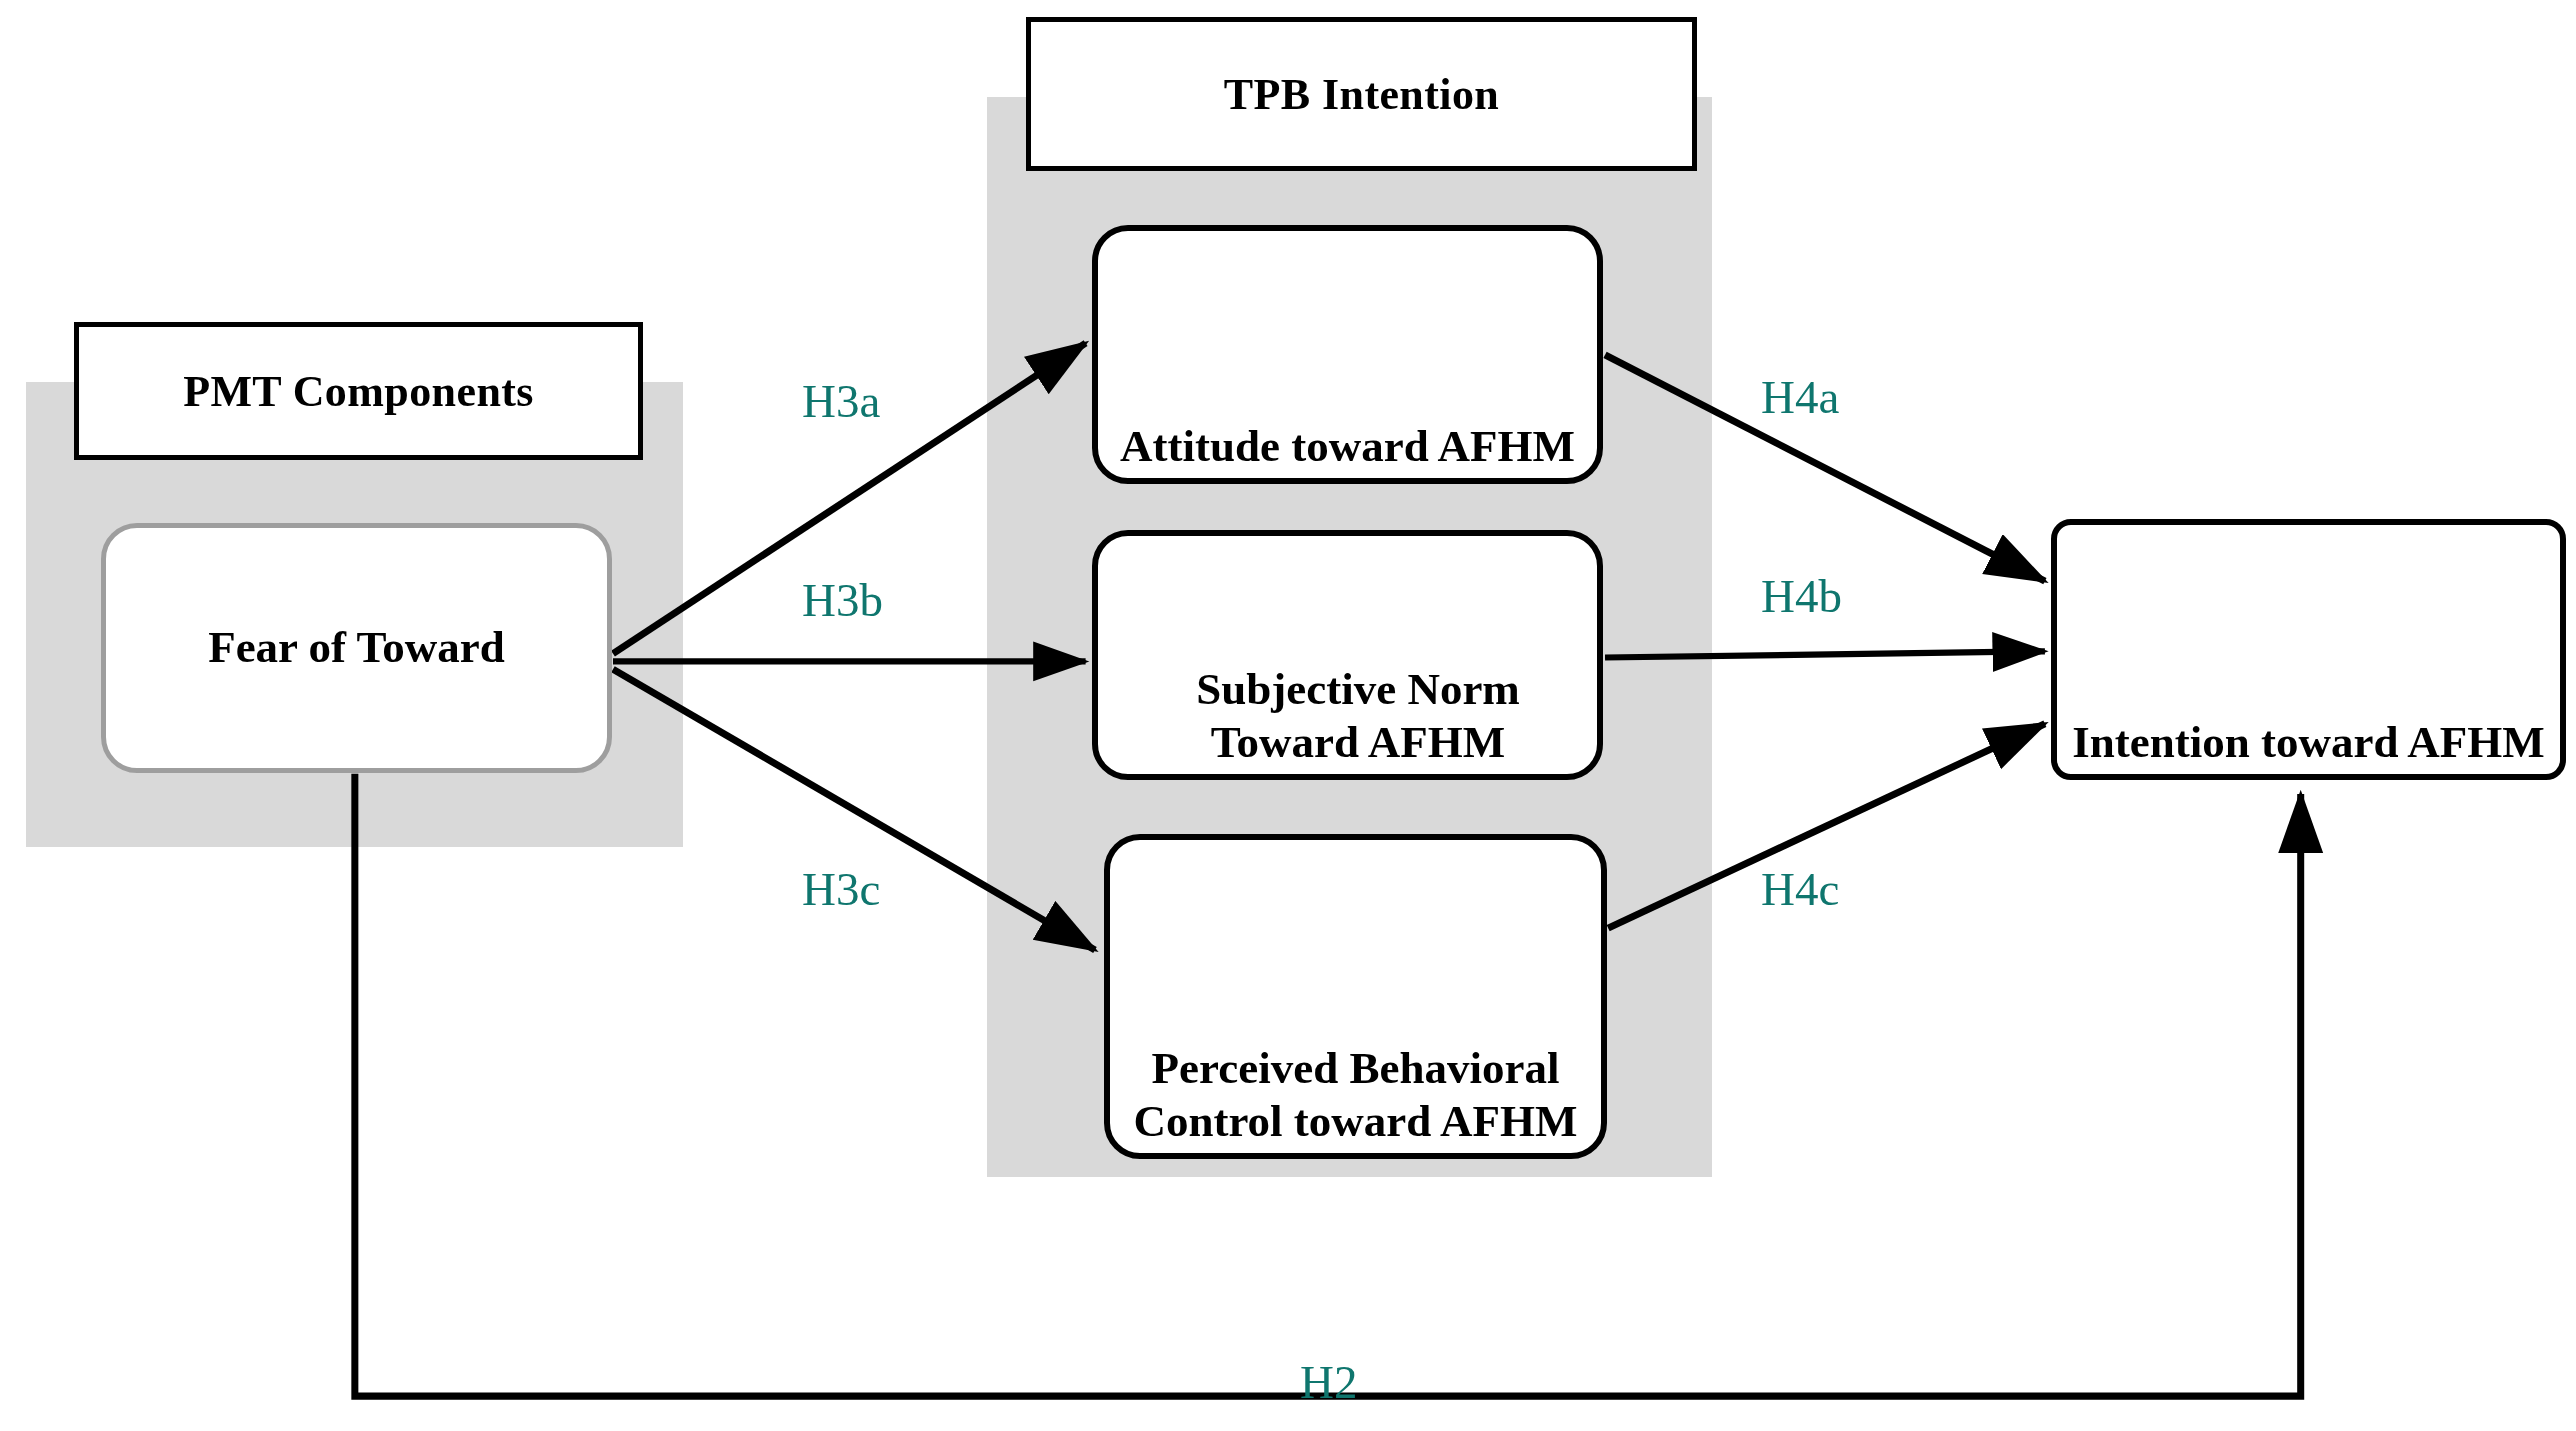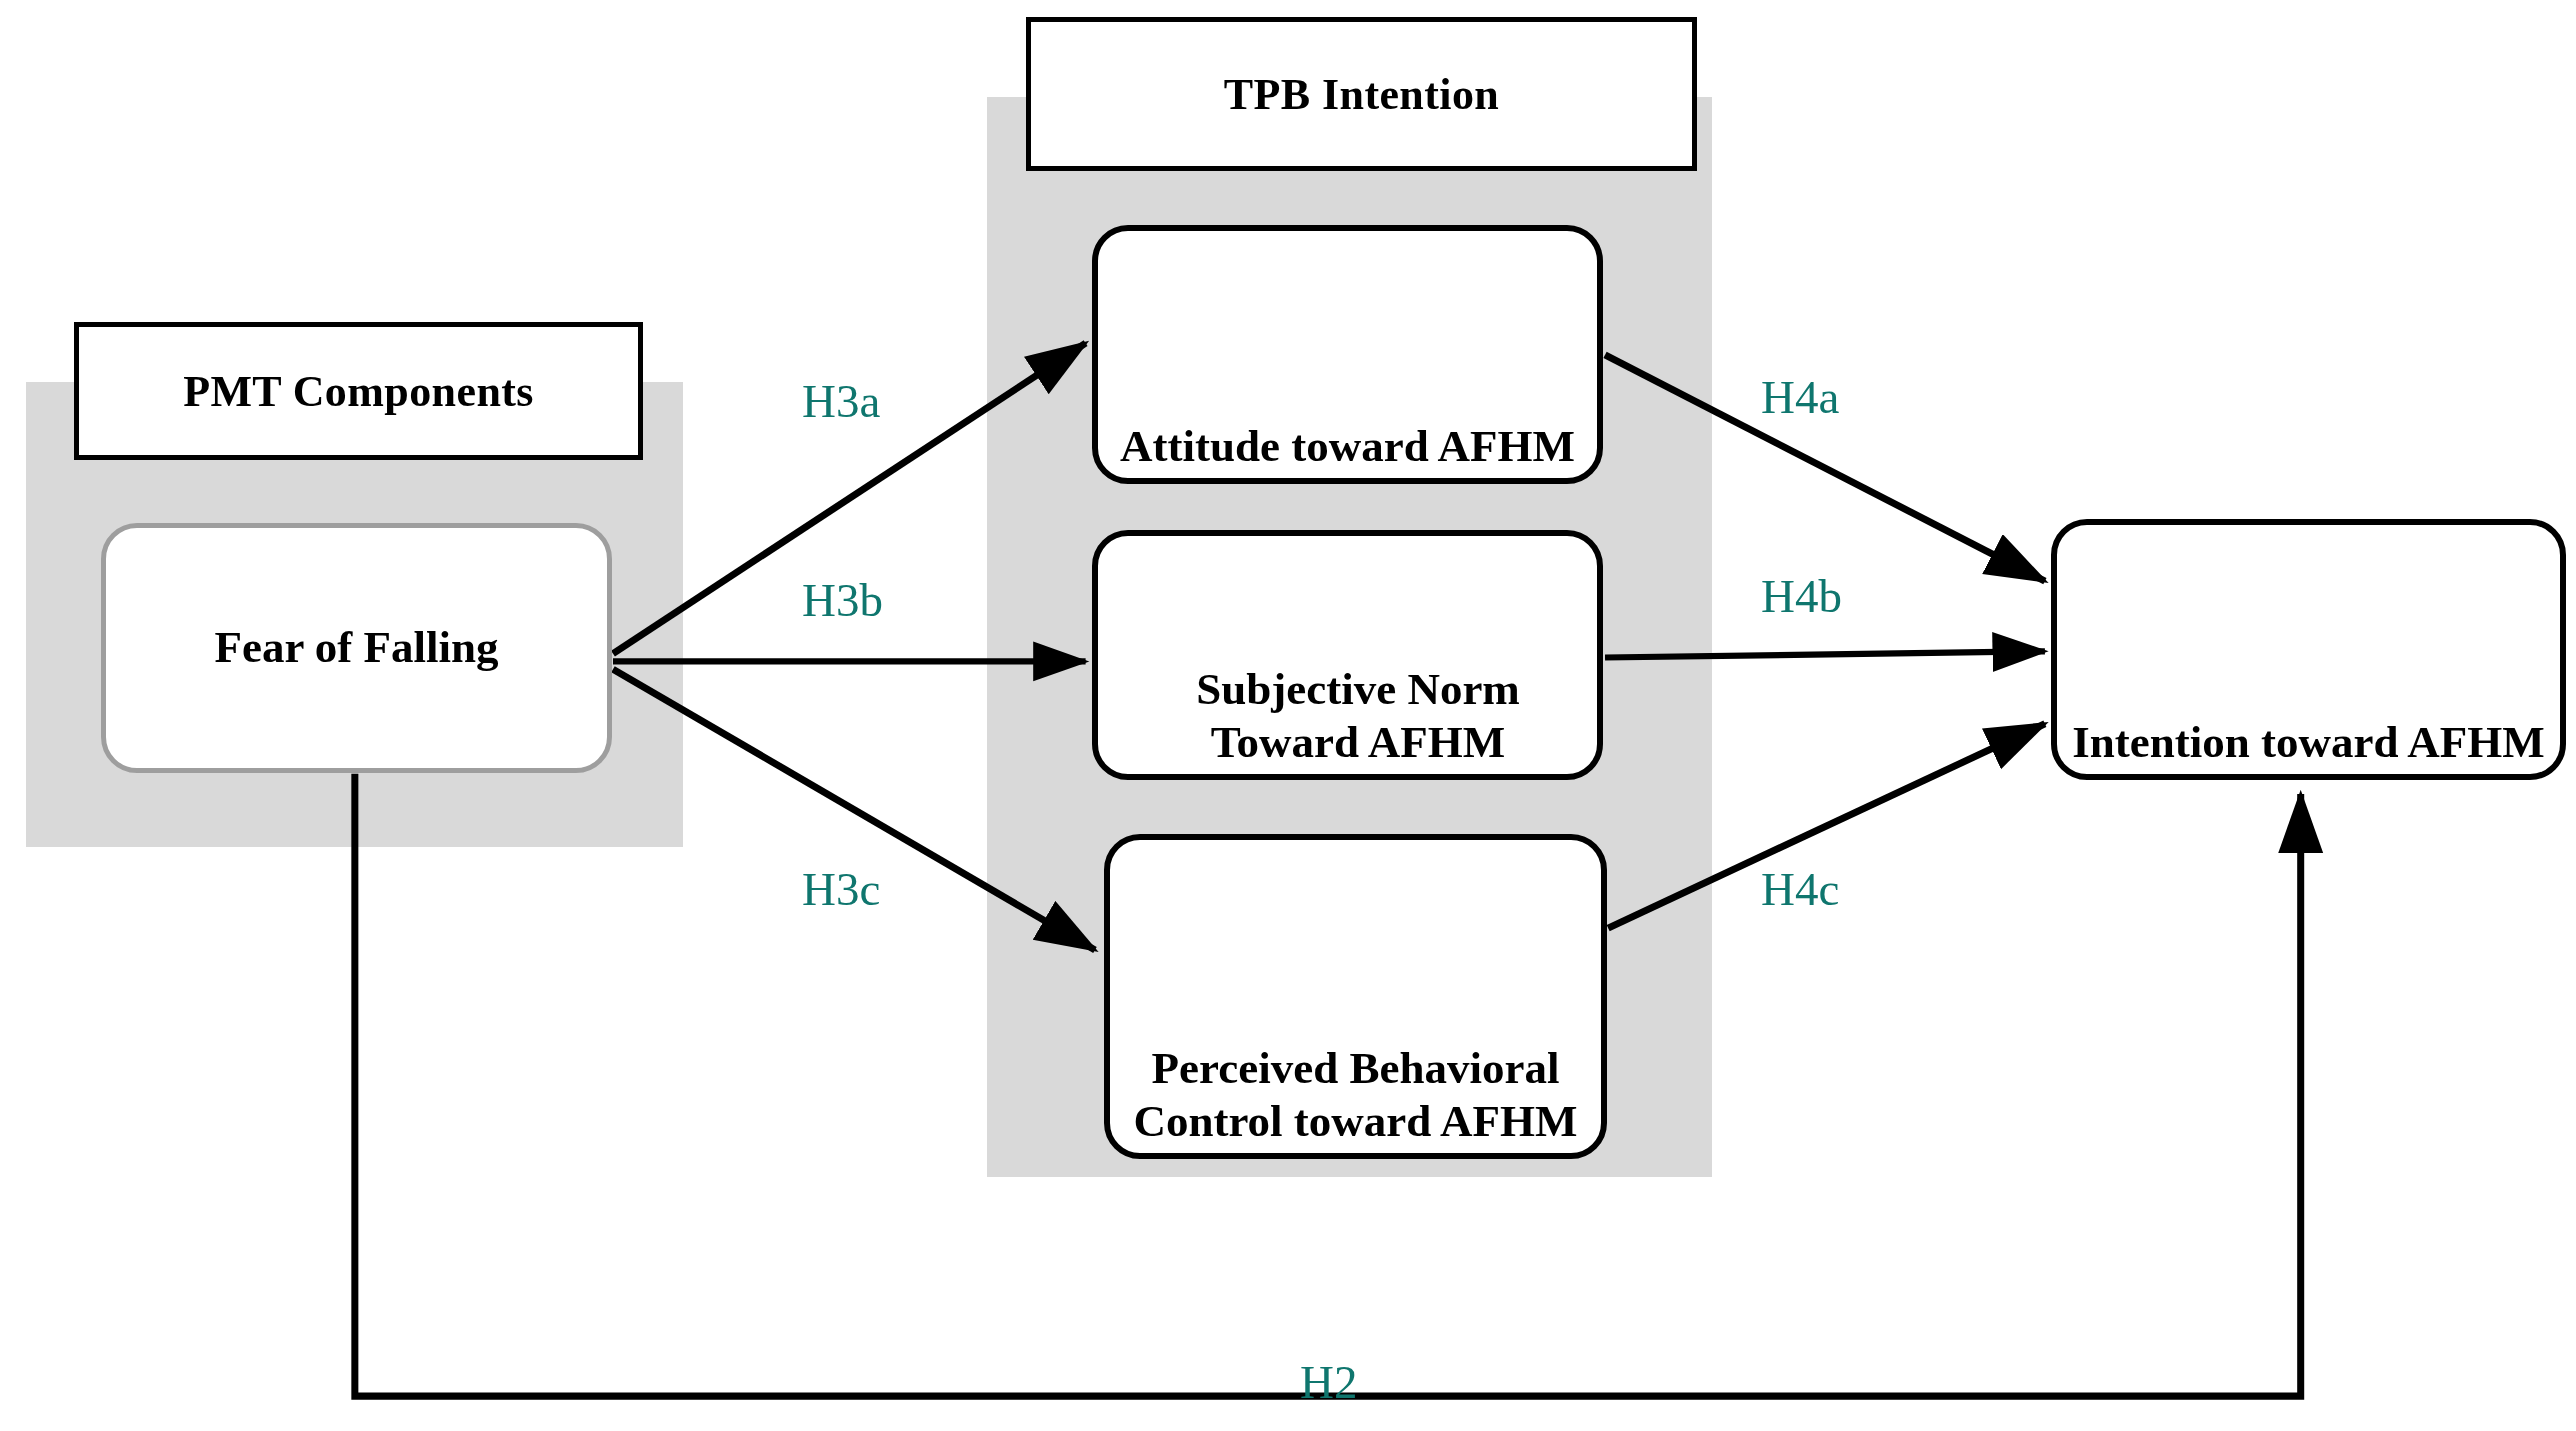--- a/index.html
+++ b/index.html
@@ -98,36 +98,36 @@
 
   <div class="hdr-box" style="left:74px; top:322px; width:569px; height:138px; font-size:44px;">
     <span>PMT Components</span>
   </div>
 
   <div class="hdr-box" style="left:1026px; top:17px; width:671px; height:154px; font-size:44px;">
     <span>TPB Intention</span>
   </div>
 
   <div class="node gray-outline" style="left:101px; top:523px; width:511px; height:250px; font-size:45px;">
-    <span>Fear of Falling</span>
+    <span>Fear of Toward</span>
   </div>
 
   <div class="node black-outline" style="left:1092px; top:225px; width:511px; height:259px; font-size:45px;">
     <span>Attitude toward AFHM</span>
   </div>
 
   <div class="node black-outline" style="left:1092px; top:530px; width:511px; height:250px; font-size:45px;padding-left:32px;">
     <span>Subjective Norm Toward AFHM</span>
   </div>
 
   <div class="node black-outline" style="left:1104px; top:834px; width:503px; height:325px; font-size:45px;">
     <span>Perceived Behavioral Control toward AFHM</span>
   </div>
 
-  <div class="node black-outline" style="left:2051px; top:519px; width:515px; height:261px; font-size:45px;">
+  <div class="node black-outline" style="left:2051px; top:519px; width:515px; height:261px; font-size:45px;border-radius:20px;">
     <span>Intention toward AFHM</span>
   </div>
 
   <div class="edge-label" style="left:802px; top:374px; font-size:47px;">H3a</div>
 
   <div class="edge-label" style="left:802px; top:573px; font-size:47px;">H3b</div>
 
   <div class="edge-label" style="left:802px; top:862px; font-size:47px;">H3c</div>
 
   <div class="edge-label" style="left:1761px; top:370px; font-size:47px;">H4a</div>

